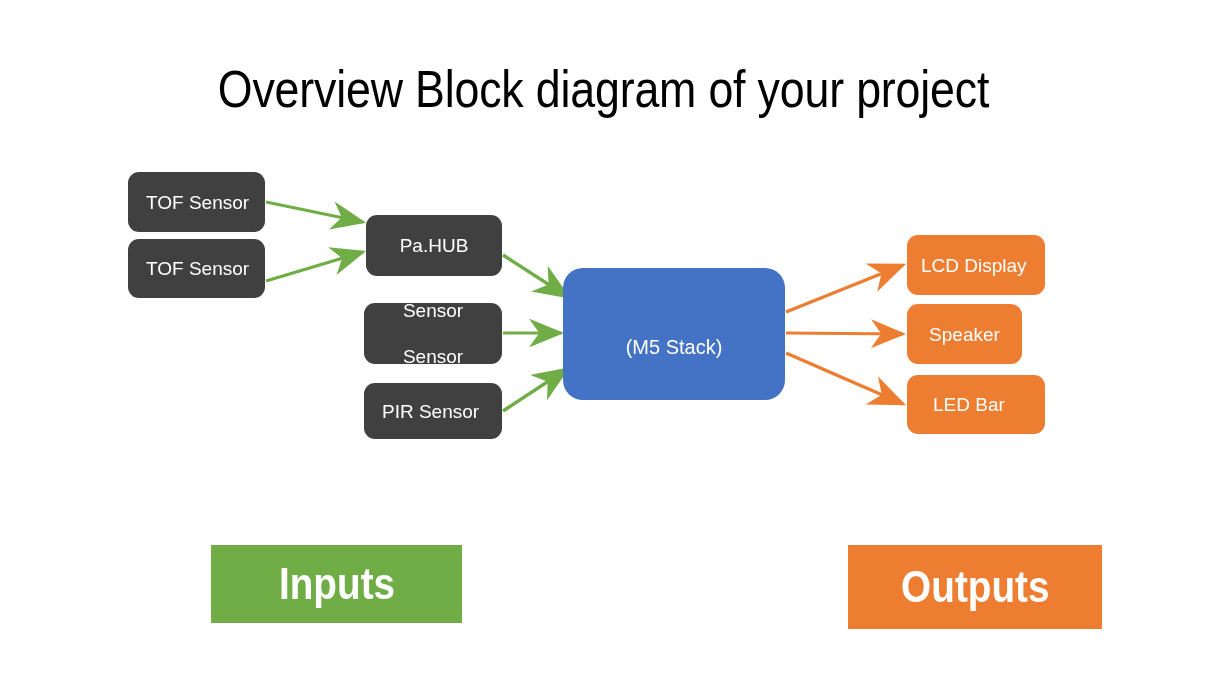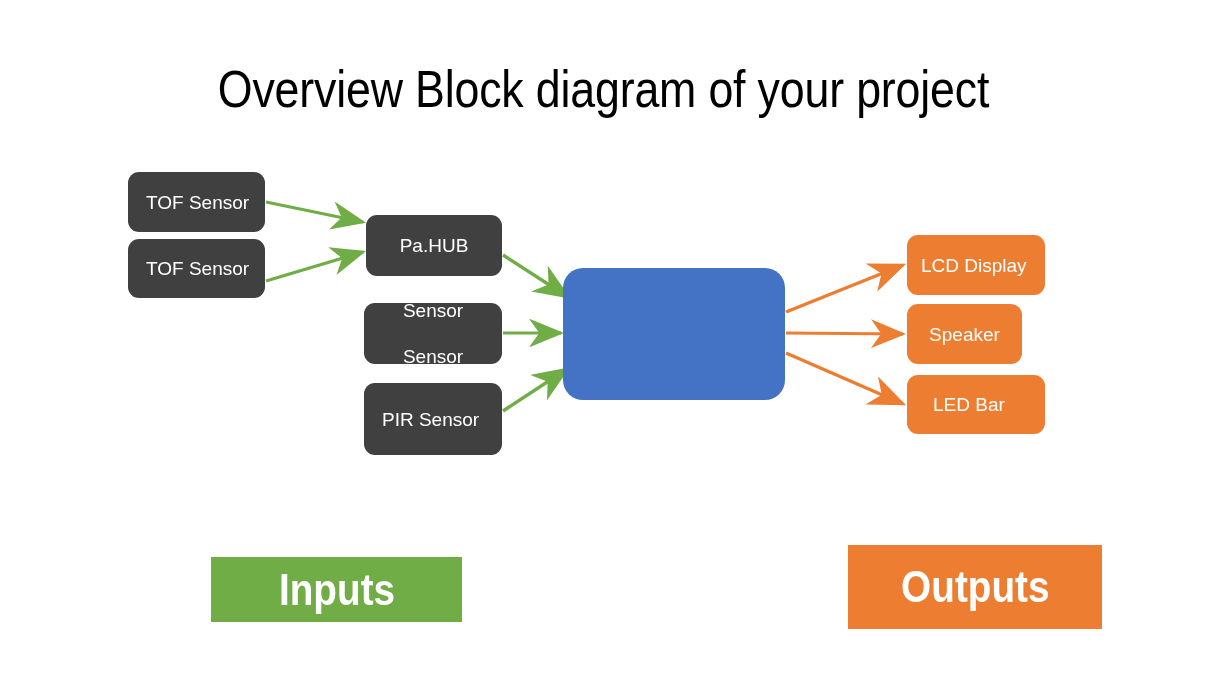--- a/index.html
+++ b/index.html
@@ -49,21 +49,21 @@
   .orange { background: #ED7D31; border-radius: 11px; }
   .blue  { background: #4472C4; border-radius: 20px; }
   .align-left   { justify-content: flex-start; padding-left: 18px; text-align: left; }
   .align-center { justify-content: center; text-align: center; }
 
   
   #node-tof-1      { left: 128px; top: 172px;  width: 137px; height: 60px; }
   #node-tof-2      { left: 128px; top: 239px;  width: 137px; height: 59px; }
   #node-pahub      { left: 366px; top: 215px;  width: 136px; height: 61px; }
   #node-earth      { left: 364px; top: 303px;  width: 138px; height: 61px; }
-  #node-pir        { left: 364px; top: 383px;  width: 138px; height: 72px; }
+  #node-pir        { left: 364px; top: 383px;  width: 138px; height: 56px; }
   
   #node-mcu        { left: 563px; top: 268px;  width: 222px; height: 132px; font-size: 20px; line-height: 27px; }
   
   #node-lcd        { left: 907px; top: 235px;  width: 138px; height: 60px; padding-left: 14px; }
   #node-speaker    { left: 907px; top: 304px;  width: 115px; height: 60px; }
   #node-ledbar     { left: 907px; top: 375px;  width: 138px; height: 59px; padding-left: 26px; }
 
   
   .legend {
     position: absolute;
@@ -72,21 +72,21 @@
     align-items: center;
     justify-content: center;
     color: #ffffff;
     font-family: "Liberation Sans Narrow", "Liberation Sans", sans-serif;
     font-weight: bold;
     font-size: 44px;
     line-height: 46px;
     border-radius: 0;
   }
   .legend span { transform: scaleX(0.88); display: block; }
-  #legend-inputs  { left: 211px; top: 545px; width: 251px; height: 65px; background: #70AD47; margin-top: 12px; }
+  #legend-inputs  { left: 211px; top: 545px; width: 251px; height: 78px; background: #70AD47; }
   #legend-outputs { left: 848px; top: 545px; width: 254px; height: 84px; background: #ED7D31; }
 
   #arrows {
     position: absolute;
     left: 0; top: 0;
     width: 1207px;
     height: 673px;
     pointer-events: none;
   }
 </style>
@@ -143,20 +143,21 @@
     </span>
   </div>
 
   <div class="node green align-left" id="node-pir">
     <span>PIR Sensor</span>
   </div>
 
   <div class="node blue align-center" id="node-mcu">
     <span>
       <br>
+      <span>(M5 Stack)</span>
     </span>
   </div>
 
   <div class="node orange align-left" id="node-lcd">
     <span>LCD Display</span>
   </div>
 
   <div class="node orange align-center" id="node-speaker">
     <span>Speaker</span>
   </div>

